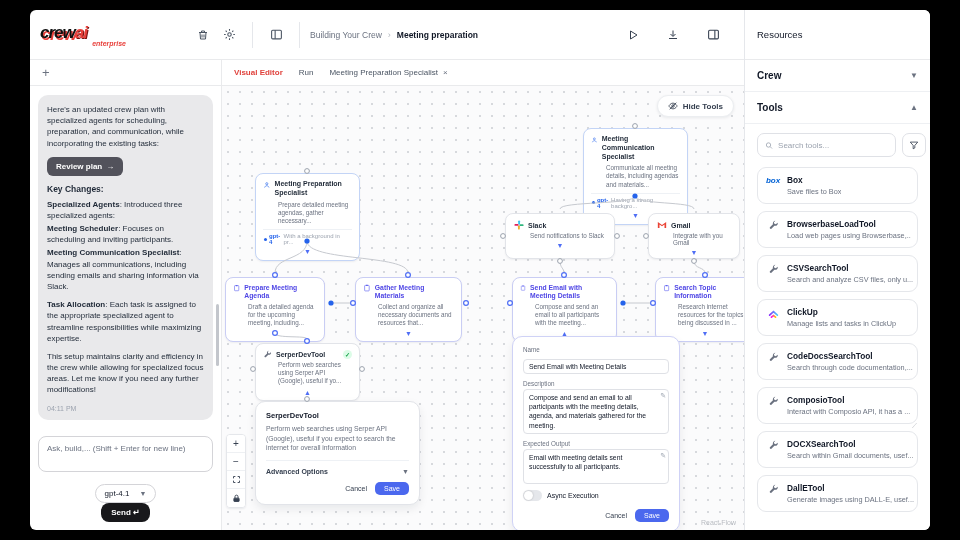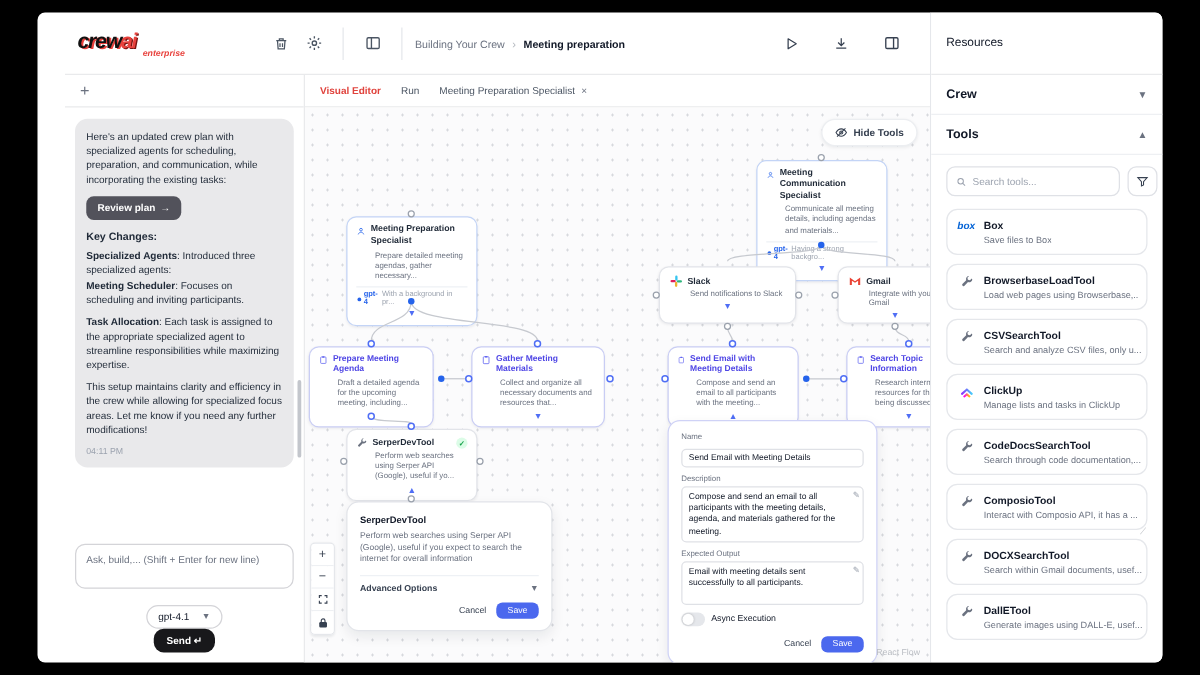--- a/index.html
+++ b/index.html
@@ -1,20 +1,20 @@
 <!DOCTYPE html>
 <html><head>
 <meta charset="utf-8">
 <style>
   * { margin:0; padding:0; box-sizing:border-box; }
   html,body { width:960px; height:540px; background:#000; font-family:"Liberation Sans", sans-serif; overflow:hidden; }
   .app { position:absolute; left:30px; top:10px; width:900px; height:520px; background:#fff; border-radius:6px; overflow:hidden; display:flex; }
 
   
-  .main-col { width:715px; display:flex; flex-direction:column; border-right:1px solid #e5e7eb;padding-left:22px; }
+  .main-col { width:715px; display:flex; flex-direction:column; border-right:1px solid #e5e7eb; }
   .header { height:50px; display:flex; align-items:center; border-bottom:1px solid #e9eaec; padding:0 10px; flex-shrink:0; }
   .logo-wrap { width:150px; }
   .logo-main { font-style:italic; font-weight:900; font-size:17px; letter-spacing:-1px; color:#111; text-shadow:1.5px 1.5px 0 #e8413c; }
   .logo-main .ai { color:#e8413c; text-shadow:1px 1px 0 #7a1210; }
   .logo-sub { font-style:italic; font-weight:700; font-size:7px; color:#e8413c; margin-top:-3px; text-align:right; width:86px; }
   .hicon { width:26px; height:26px; display:flex; align-items:center; justify-content:center; border-radius:6px; cursor:pointer; color:#4b5563; }
   .hdr-divider { width:1px; height:26px; background:#e5e7eb; margin:0 10px; }
   .crumb { font-size:8.5px; color:#6b7280; display:flex; align-items:center; gap:6px;text-align:center; }
   .crumb .sep { color:#b3b8bf; font-size:9px; }
   .crumb .current { color:#111827; font-weight:bold; }
@@ -178,20 +178,21 @@
         <div class="chat-scroll">
           <div class="bubble">
             <p>Here's an updated crew plan with specialized agents for scheduling, preparation, and communication, while incorporating the existing tasks:</p>
             <button class="review-btn">
               <span>Review plan</span>
                 <span>→</span>
             </button>
             <div class="kc-title">Key Changes:</div>
             <p><b>Specialized Agents</b><span>: Introduced three specialized agents:</span></p>
             <p><b>Meeting Scheduler</b><span>: Focuses on scheduling and inviting participants.</span></p>
+            <p><b>Meeting Communication Specialist</b><span>: Manages all communications, including sending emails and sharing information via Slack.</span></p>
             <p class="gap"><b>Task Allocation</b><span>: Each task is assigned to the appropriate specialized agent to streamline responsibilities while maximizing expertise.</span></p>
             <p class="gap">This setup maintains clarity and efficiency in the crew while allowing for specialized focus areas. Let me know if you need any further modifications!</p>
             <div class="ts">04:11 PM</div>
           </div>
           <div class="chat-scrollbar"></div>
         </div>
         <div class="chat-input-wrap">
           <textarea class="chat-input" placeholder="Ask, build,... (Shift + Enter for new line)" style=""></textarea>
           <span class="resize-glyph">⟋</span>
         </div>

